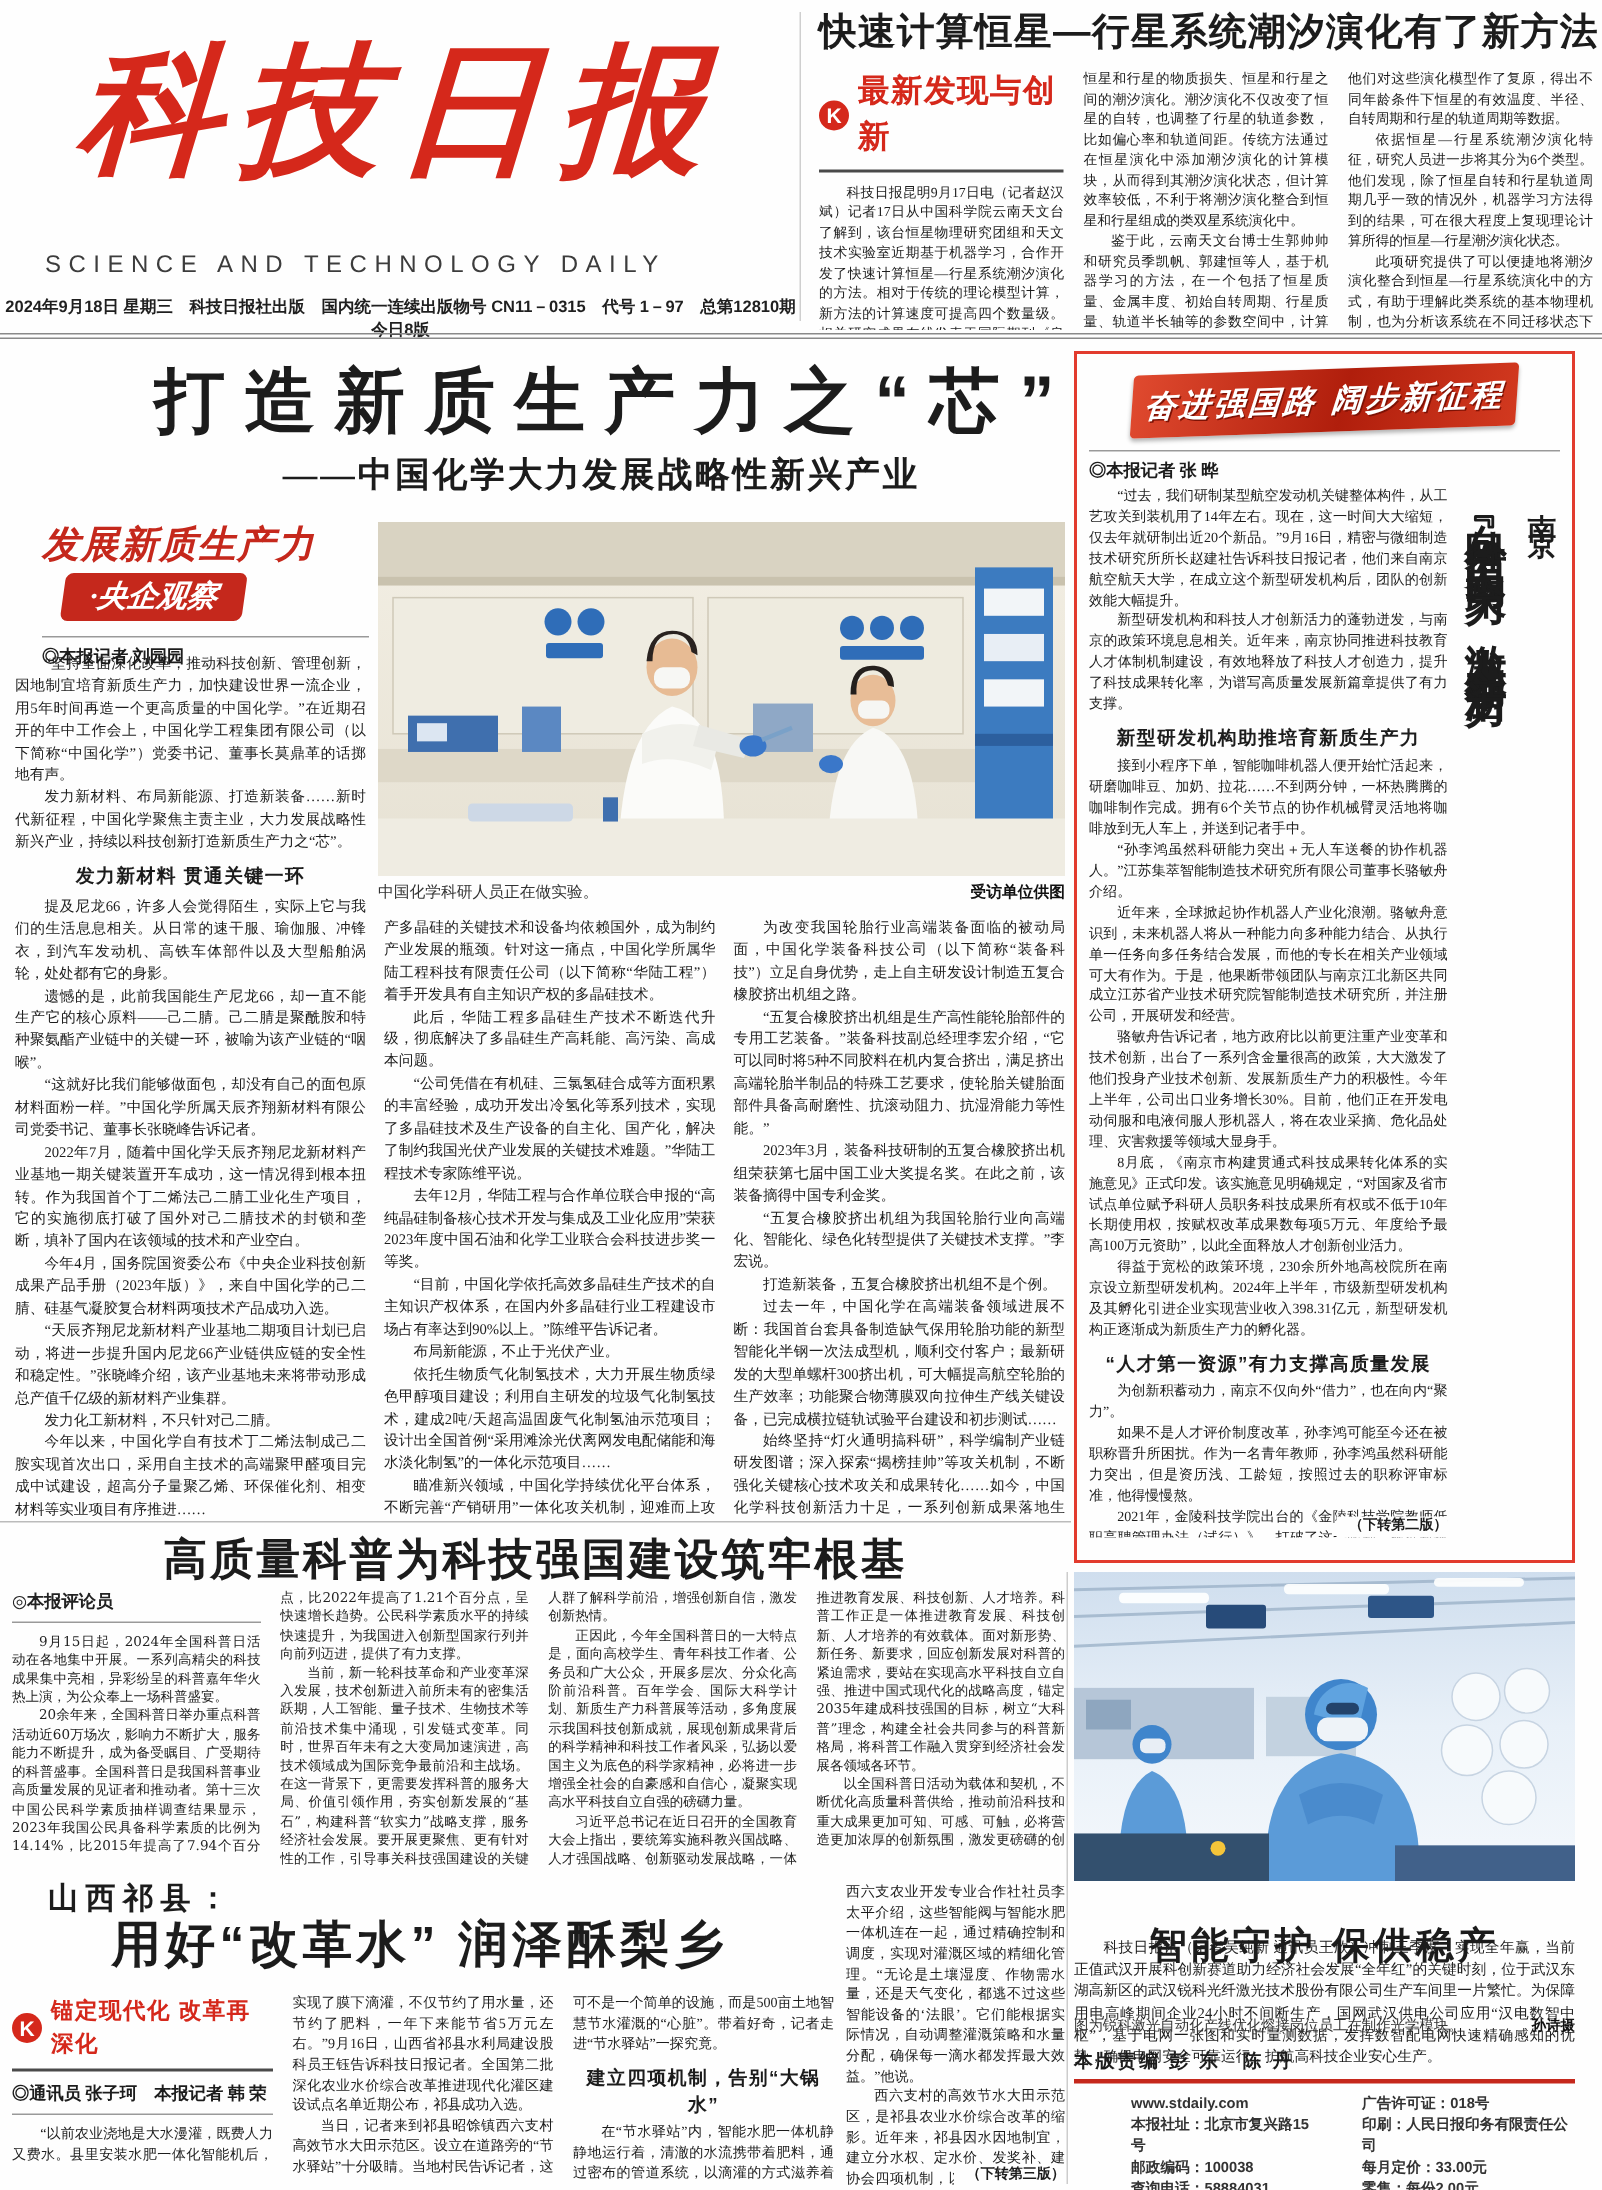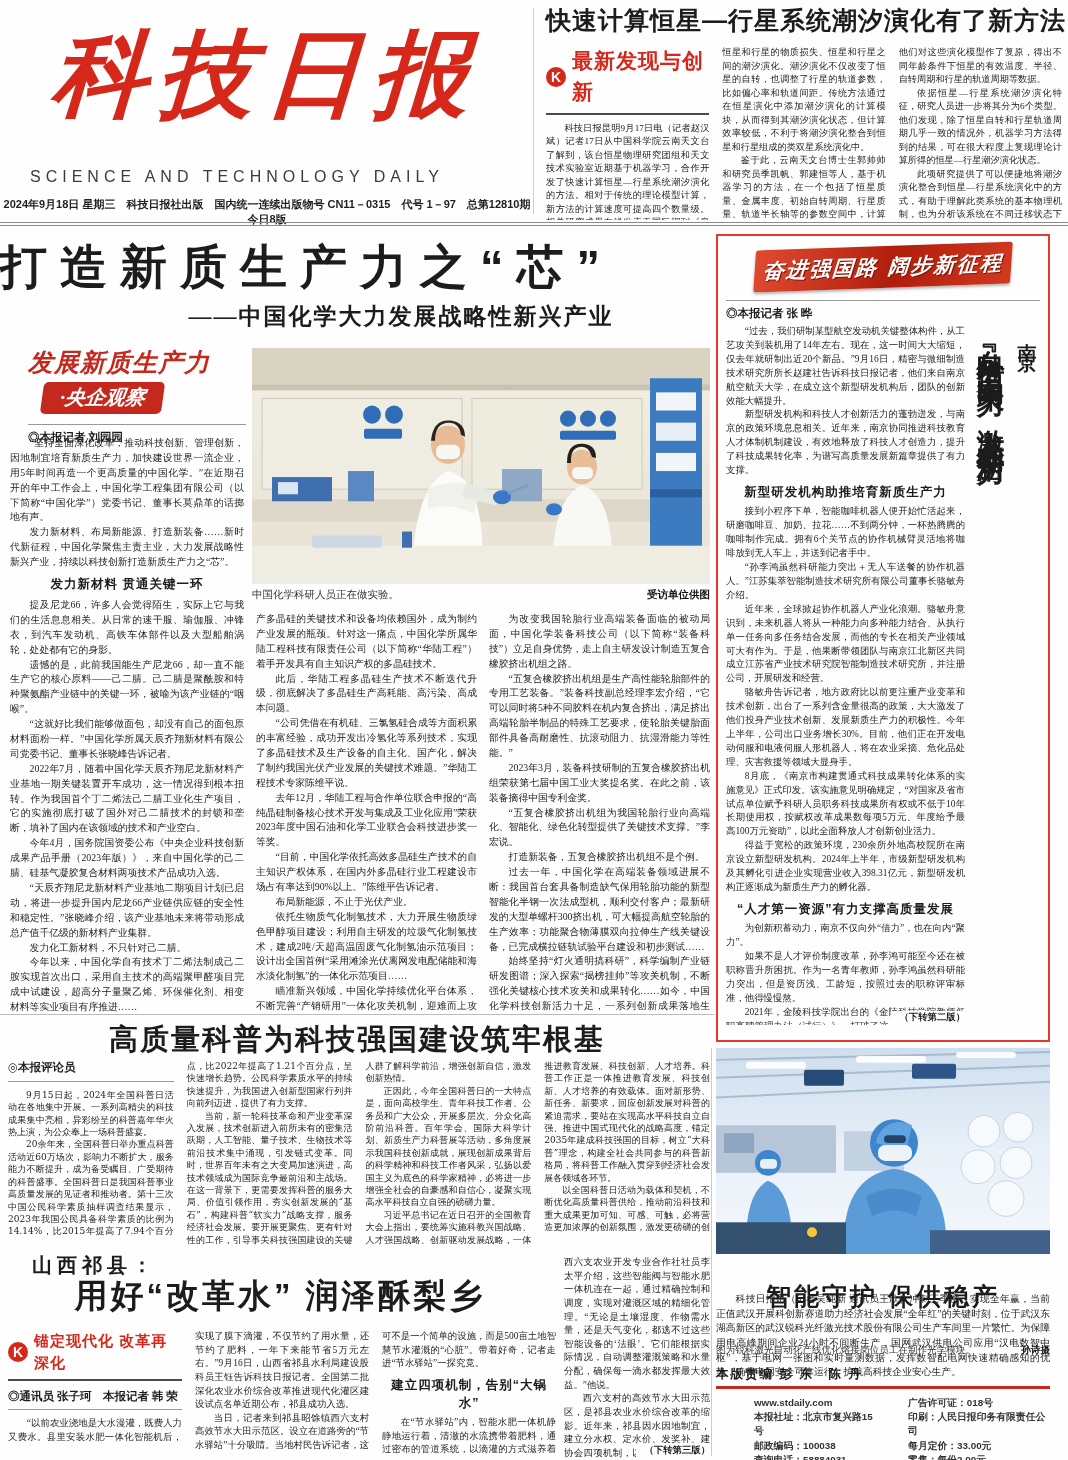--- a/index.html
+++ b/index.html
@@ -36,21 +36,21 @@
   .byline-block{font-weight:700;font-size:11.5px;padding-bottom:5px;border-bottom:1px solid #999;margin-bottom:7px;}
 
   
   .ts-wrap{left:546px;top:4px;width:516px;}
   .ts-headline{font-size:25px;font-weight:900;letter-spacing:1px;text-align:center;white-space:nowrap;}
   .ts-cols{margin-top:9px;display:flex;gap:13px;height:174px;overflow:hidden;}
   .ts-col{flex:1;font-size:9.2px;line-height:1.47;}
   .ts-col .badge .t{font-size:21px;}
 
   
-  .ls-headline{left:0;top:236px;width:716px;text-align:left;font-size:47px;font-weight:900;letter-spacing:13px;white-space:nowrap;}
+  .ls-headline{left:0;top:236px;width:716px;text-align:right;font-size:47px;font-weight:900;letter-spacing:13px;white-space:nowrap;}
   .ls-deck{left:0;top:301px;width:802px;text-align:center;font-size:23px;font-weight:700;letter-spacing:2px;}
   .ls-kicker{left:28px;top:346px;width:218px;}
   .cqk1{color:#c5281c;font-weight:900;font-size:25px;font-style:italic;font-family:"DejaVu Serif",serif;letter-spacing:1px;white-space:nowrap;}
   .cqk2{display:inline-block;background:#c5281c;color:#fff;font-weight:900;font-size:20px;
         padding:2px 18px 3px;border-radius:5px;transform:skew(-8deg);margin:3px 0 0 14px;font-style:italic;}
   .ls-kicker hr{border:none;border-top:1px solid #999;margin:10px 0 5px;}
   .ls-byline{font-weight:700;font-size:11.5px;}
   .photo1{left:252px;top:348px;width:458px;height:236px;background:#eee;}
   .photo1 svg{display:block;width:100%;height:100%;}
   .cap-bar{left:252px;top:588px;width:458px;display:flex;justify-content:space-between;font-size:10.5px;color:#333;}

